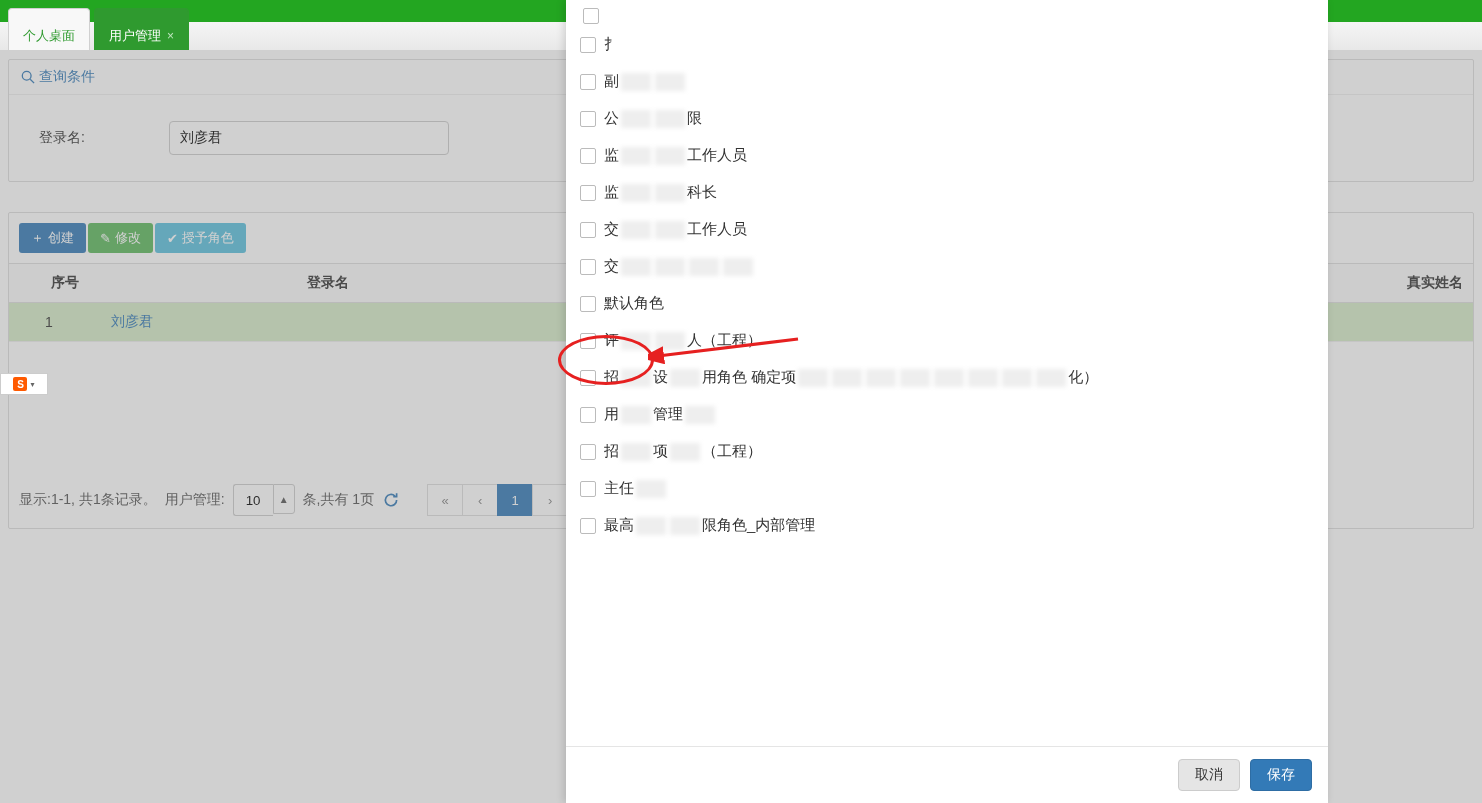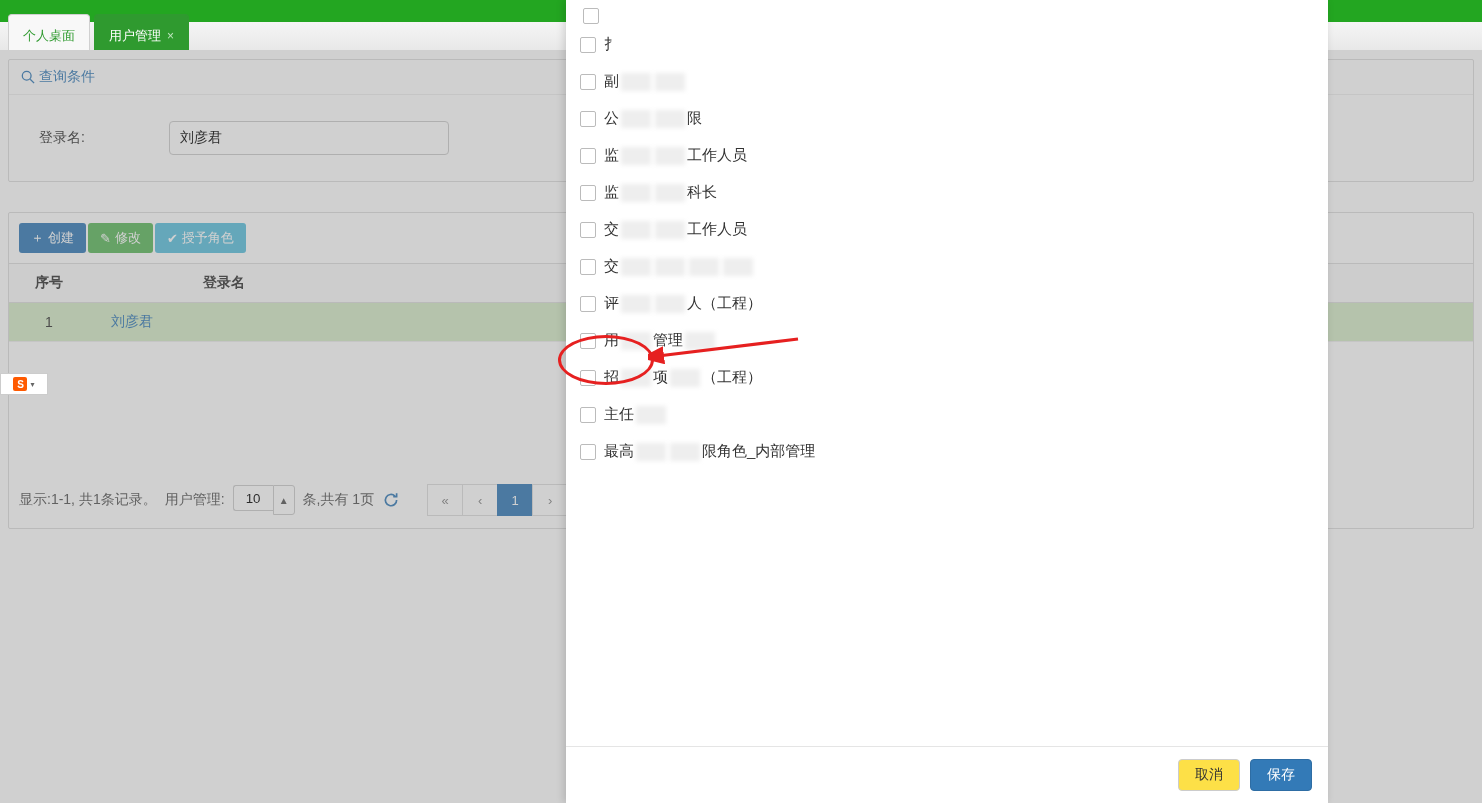--- a/index.html
+++ b/index.html
@@ -1,58 +1,58 @@
 <!DOCTYPE html>
 <html><head>
 <meta charset="utf-8">
 <style>
   * { box-sizing: border-box; margin: 0; padding: 0; }
   html, body { width: 1482px; height: 803px; font-family: "Microsoft YaHei", Arial, sans-serif; font-size: 14px; color: #333; background: #fff; overflow: hidden; }
   .top-bar { height: 22px; background: #23a621; }
   .tab-row { height: 29px; background: linear-gradient(#f5f5f5,#e8e8e8); display: flex; align-items: flex-end; padding-left: 8px; border-bottom: 1px solid #d0d0d0; }
-  .tab { padding: 12px 14px 5px 14px; font-size: 13px; border: 1px solid #d0d0d0; border-bottom: none; background: #f8f8f8; color: #2f9a2f; border-radius: 4px 4px 0 0; margin-right: 4px; display: flex; align-items: center; gap: 6px;}
+  .tab { padding: 18px 14px 5px 14px; font-size: 13px; border: 1px solid #d0d0d0; border-bottom: none; background: #f8f8f8; color: #2f9a2f; border-radius: 4px 4px 0 0; margin-right: 4px; display: flex; align-items: center; gap: 6px;}
   .tab.active { background: #2f9a2f; color: #fff; border-color: #2f9a2f; text-align: center; }
   .tab.active .close { color: #bfe6bf; font-size: 12px; }
   .content { padding: 8px; }
   .panel { border: 1px solid #ddd; border-radius: 2px; background: #fff; }
   .panel-head { padding: 8px 12px; color: #337ab7; font-size: 14px; display: flex; align-items: center; gap: 4px; border-bottom: 1px solid #eee; }
   .panel-body { padding: 26px 30px; }
   .form-row { display: flex; align-items: center; }
   .form-row label { width: 130px; text-align: left; padding-right: 18px; font-weight: normal; }
   .form-row input { width: 280px; height: 34px; border: 1px solid #ccc; border-radius: 4px; padding: 0 10px; font-size: 14px; }
   .form-row .label2 { margin-left: 130px; font-weight: bold;}
   .toolbar { margin-top: 30px; }
   .btns { padding: 10px; display: flex; gap: 2px; }
   .btn { display: inline-flex; align-items: center; gap: 4px; padding: 6px 12px; color: #fff; font-size: 13px; border: none; border-radius: 3px; cursor: pointer; }
   .btn-blue { background: #337ab7; }
   .btn-green { background: #5cb85c; }
   .btn-teal { background: #5bc0de; }
   table { width: 100%; border-collapse: collapse; }
-  th { background: #fafafa; border-top: 1px solid #ddd; border-bottom: 1px solid #ddd; padding: 10px; font-weight: bold; text-align: center;}
+  th { background: #fafafa; border-top: 1px solid #ddd; border-bottom: 1px solid #ddd; padding: 10px; font-weight: bold; text-align: right;}
   td { padding: 10px; text-align: center; border-bottom: 1px solid #eee; }
   tr.sel td { background: #d6ebc8; }
   td.link { color: #337ab7; text-align: left; padding-left: 22px;}
   .pager-row { padding: 12px 10px; display: flex; align-items: center; gap: 8px; color: #555; }
   .select-wrap { position: relative; display: inline-flex; }
-  .select-wrap input { width: 40px; height: 26px; border: 1px solid #ccc; border-right: none; border-radius: 3px 0 0 3px; text-align: center; }
+  .select-wrap input { width: 40px; height: 32px; border: 1px solid #ccc; border-right: none; border-radius: 3px 0 0 3px; text-align: center; }
   .select-wrap .caret-btn { width: 22px; height: 30px; border: 1px solid #ccc; border-radius: 0 3px 3px 0; background: #fff; display: flex; align-items: center; justify-content: center; font-size: 10px; color: #555;}
   .refresh { width: 18px; height: 18px; color: #337ab7; }
   .pag-group { display: inline-flex; margin-left: 20px; }
   .pag { width: 36px; height: 32px; border: 1px solid #ddd; margin-left: -1px; display: flex; align-items: center; justify-content: center; color: #888; background: #fff; font-size: 13px; }
   .pag.current { background: #337ab7; color: #fff; border-color: #337ab7; }
 
   .mask { position: absolute; inset: 51px 0 0 0; background: rgba(120,120,120,0.35); }
   .modal { position: absolute; top: 0; bottom: 0; left: 566px; width: 762px; background: #fff; box-shadow: -2px 0 8px rgba(0,0,0,0.15); display: flex; flex-direction: column; }
   .modal-body { flex: 1; overflow: hidden; padding: 8px 14px 0 14px; }
   .chk-row { display: flex; align-items: center; padding: 9px 0; font-size: 15px; gap: 8px; }
   .chk { width: 16px; height: 16px; border: 1px solid #bbb; border-radius: 2px; background: #fff; flex-shrink: 0; }
   .chk-row .blur { display: inline-block; width: 30px; height: 18px; background: #eee; filter: blur(2px); margin: 0 2px; vertical-align: middle;}
   .modal-foot { border-top: 1px solid #e5e5e5; padding: 12px 16px; display: flex; justify-content: flex-end; gap: 10px; }
   .mbtn { padding: 6px 16px; border-radius: 4px; font-size: 14px; cursor: pointer; }
-  .mbtn.cancel { background: #fde047; border: 1px solid #ccc; color: #333; }
+  .mbtn.cancel { background: #e5e5e5; border: 1px solid #ccc; color: #333; }
   .mbtn.save { background: #337ab7; border: 1px solid #2e6da4; color: #fff; }
 
   .circle-mark { position: absolute; left: 558px; top: 335px; width: 96px; height: 50px; border: 3px solid #e62020; border-radius: 50%; pointer-events: none; }
   .arrow-mark { position: absolute; left: 648px; top: 334px; pointer-events: none; }
 
   .ime-widget { position: absolute; left: 0; top: 373px; width: 48px; height: 22px; background: #fff; border: 1px solid #ccc; display: flex; align-items: center; justify-content: center; gap: 3px; font-size: 11px;}
   .ime-widget .ico { width: 14px; height: 14px; background: #ff5a00; color: #fff; display: flex; align-items: center; justify-content: center; font-weight: bold; border-radius: 2px; font-size: 10px;}
 </style>
 </head>
 <body>
@@ -175,21 +175,29 @@
         <div class="chk-row">
           <span class="chk"></span>
           <span>交<span class="blur"></span><span class="blur"></span>工作人员</span>
         </div>
         <div class="chk-row">
           <span class="chk"></span>
           <span>交<span class="blur"></span><span class="blur"></span><span class="blur"></span><span class="blur"></span></span>
         </div>
         <div class="chk-row">
           <span class="chk"></span>
+          <span>默认角色</span>
+        </div>
+        <div class="chk-row">
+          <span class="chk"></span>
           <span>评<span class="blur"></span><span class="blur"></span>人（工程）</span>
+        </div>
+        <div class="chk-row">
+          <span class="chk"></span>
+          <span>招<span class="blur"></span>设<span class="blur"></span>用角色 确定项<span class="blur"></span><span class="blur"></span><span class="blur"></span><span class="blur"></span><span class="blur"></span><span class="blur"></span><span class="blur"></span><span class="blur"></span>化）</span>
         </div>
         <div class="chk-row">
           <span class="chk"></span>
           <span>用<span class="blur"></span>管理<span class="blur"></span></span>
         </div>
         <div class="chk-row">
           <span class="chk"></span>
           <span>招<span class="blur"></span>项<span class="blur"></span>（工程）</span>
         </div>
         <div class="chk-row">

